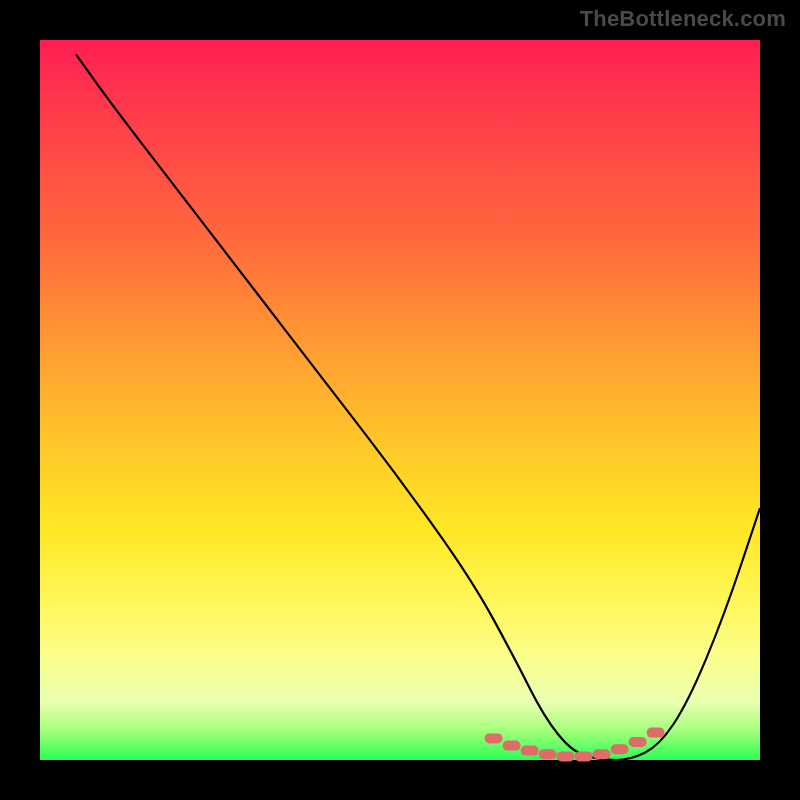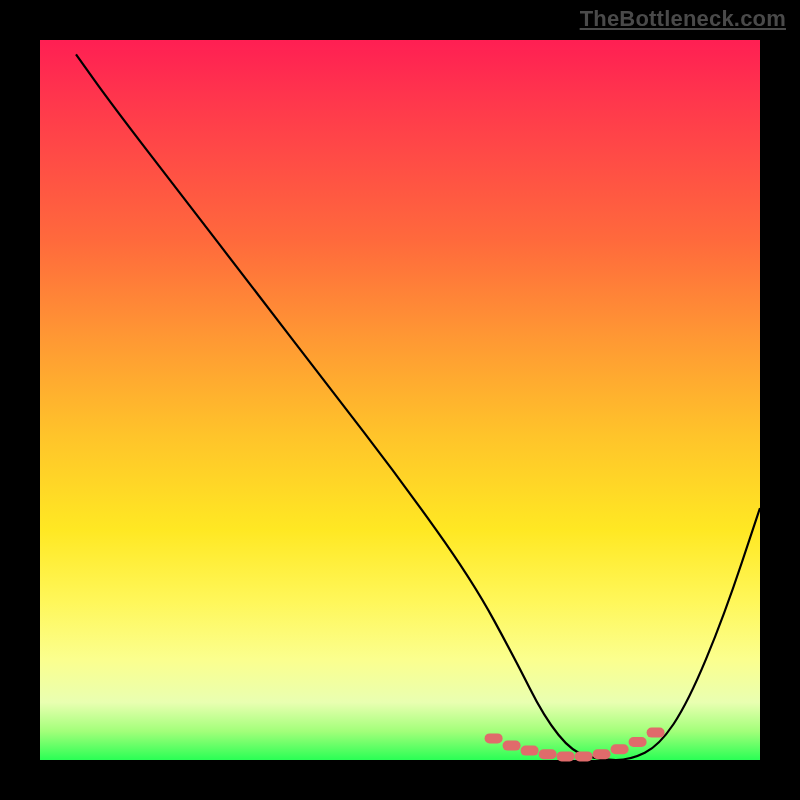--- a/index.html
+++ b/index.html
@@ -19,21 +19,20 @@
   }
   .watermark {
     position: absolute;
     top: 6px;
     right: 14px;
     color: #4a4a4a;
     font-size: 22px;
     font-weight: 600;
     letter-spacing: 0.2px;
     z-index: 3;
-    text-decoration: underline;
   }
   .plot-area {
     position: absolute;
     left: 40px;
     top: 40px;
     width: 720px;
     height: 720px;
     z-index: 1;
   }
   .gradient-bg {

